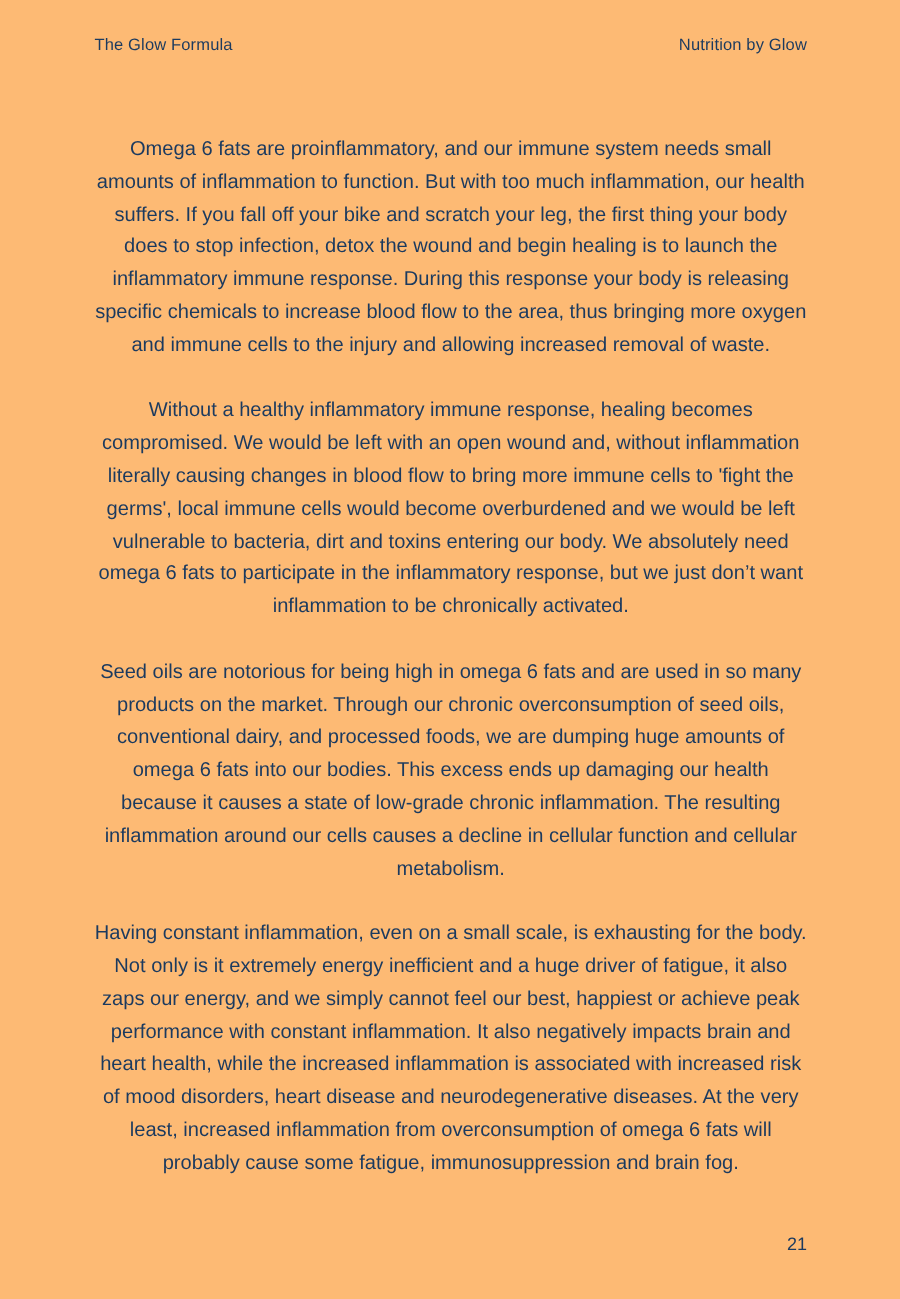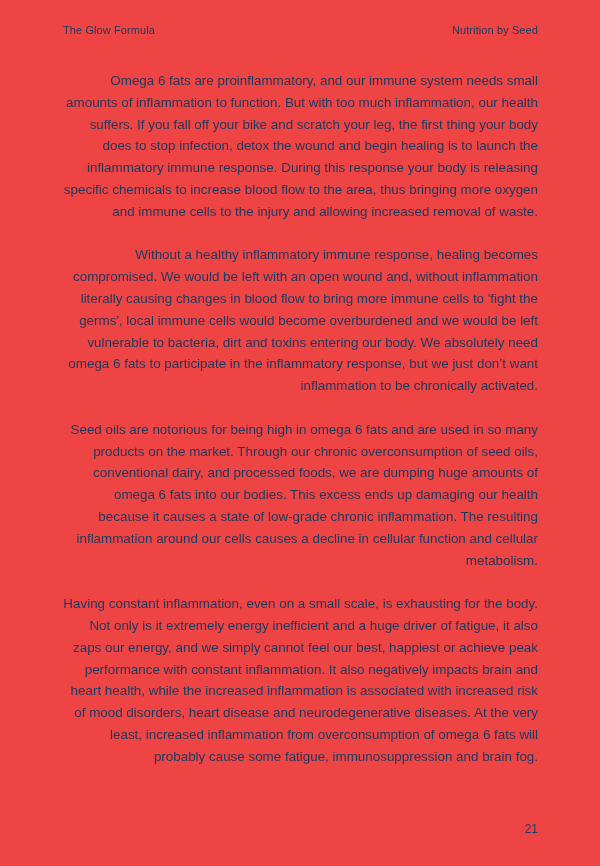--- a/index.html
+++ b/index.html
@@ -4,21 +4,21 @@
   <style>
     html, body {
       margin: 0;
       padding: 0;
       background: #ffffff;
     }
     .page {
       position: relative;
       width: 600px;
       height: 866px;
-      background: #ef4444;
+      background: #fdba74;
       font-family: "Liberation Sans", sans-serif;
       color: #1b3a5f;
       overflow: hidden;
       box-sizing: border-box;
     }
     .header {
       position: absolute;
       top: 24px;
       left: 63px;
       right: 62px;
@@ -28,26 +28,26 @@
       font-size: 11px;
       letter-spacing: 0.1px;
       color: #1b3a5f;
     }
     .header .doc-title,
     .header .author {
       white-space: nowrap;
     }
     .content {
       position: absolute;
-      top: 70px;
+      top: 88px;
       left: 63px;
       width: 475px;
       font-size: 13.4px;
       line-height: 21.8px;
-      text-align: right;
+      text-align: center;
       color: #1b3a5f;
     }
     .content p {
       margin: 0 0 21.8px 0;
     }
     .content p:last-child {
       margin-bottom: 0;
     }
     .footer {
       position: absolute;
@@ -57,21 +57,21 @@
       color: #1b3a5f;
     }
   </style>
 </head>
 <body>
 
 <div class="page">
 
   <div class="header">
     <span class="doc-title">The Glow Formula</span>
-    <span class="author">Nutrition by Seed</span>
+    <span class="author">Nutrition by Glow</span>
   </div>
 
   <div class="content">
     <p>Omega 6 fats are proinflammatory, and our immune system needs small amounts of inflammation to function. But with too much inflammation, our health suffers. If you fall off your bike and scratch your leg, the first thing your body does to stop infection, detox the wound and begin healing is to launch the inflammatory immune response. During this response your body is releasing specific chemicals to increase blood flow to the area, thus bringing more oxygen and immune cells to the injury and allowing increased removal of waste.</p>
     <p>Without a healthy inflammatory immune response, healing becomes compromised. We would be left with an open wound and, without inflammation literally causing changes in blood flow to bring more immune cells to 'fight the germs', local immune cells would become overburdened and we would be left vulnerable to bacteria, dirt and toxins entering our body. We absolutely need omega 6 fats to participate in the inflammatory response, but we just don’t want inflammation to be chronically activated.</p>
     <p>Seed oils are notorious for being high in omega 6 fats and are used in so many products on the market. Through our chronic overconsumption of seed oils, conventional dairy, and processed foods, we are dumping huge amounts of omega 6 fats into our bodies. This excess ends up damaging our health because it causes a state of low-grade chronic inflammation. The resulting inflammation around our cells causes a decline in cellular function and cellular metabolism.</p>
     <p>Having constant inflammation, even on a small scale, is exhausting for the body. Not only is it extremely energy inefficient and a huge driver of fatigue, it also zaps our energy, and we simply cannot feel our best, happiest or achieve peak performance with constant inflammation. It also negatively impacts brain and heart health, while the increased inflammation is associated with increased risk of mood disorders, heart disease and neurodegenerative diseases. At the very least, increased inflammation from overconsumption of omega 6 fats will probably cause some fatigue, immunosuppression and brain fog.</p>
   </div>
 
   <div class="footer">

